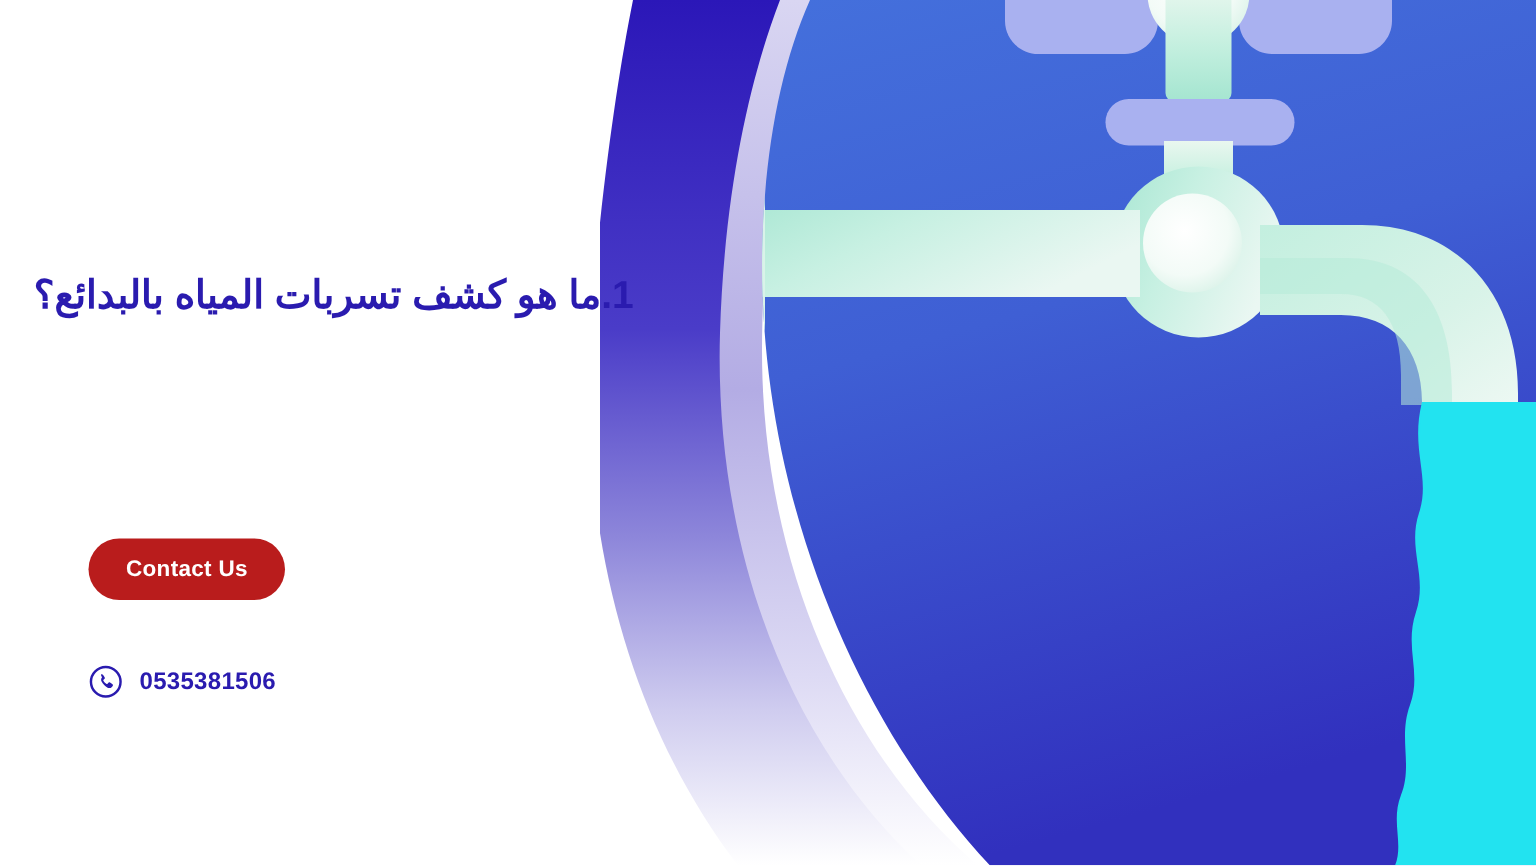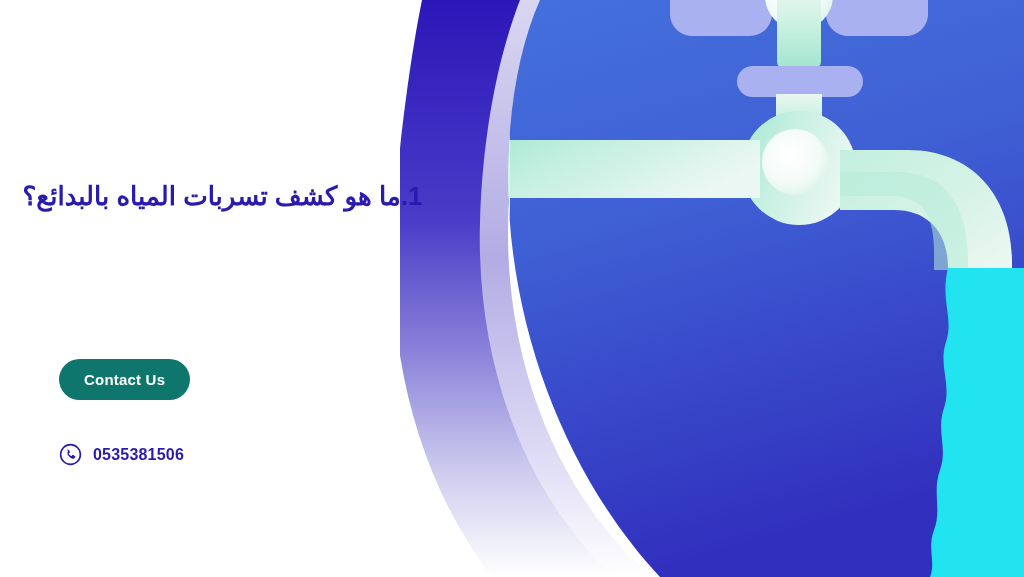--- a/index.html
+++ b/index.html
@@ -41,21 +41,21 @@
   }
 
   .cta-button {
     position:absolute;
     left:59px; top:359px;
     height:41px;
     padding:5px 25px;
     display:flex;
     align-items:center;
     justify-content:center;
-    background:#0f766e;
+    background:#b91c1c;
     color:#ffffff;
     font-size:15px;
     font-weight:bold;
     letter-spacing:0.2px;
     border:none;
     border-radius:21px;
     cursor:pointer;
     font-family:"Liberation Sans", sans-serif;
   }
 

